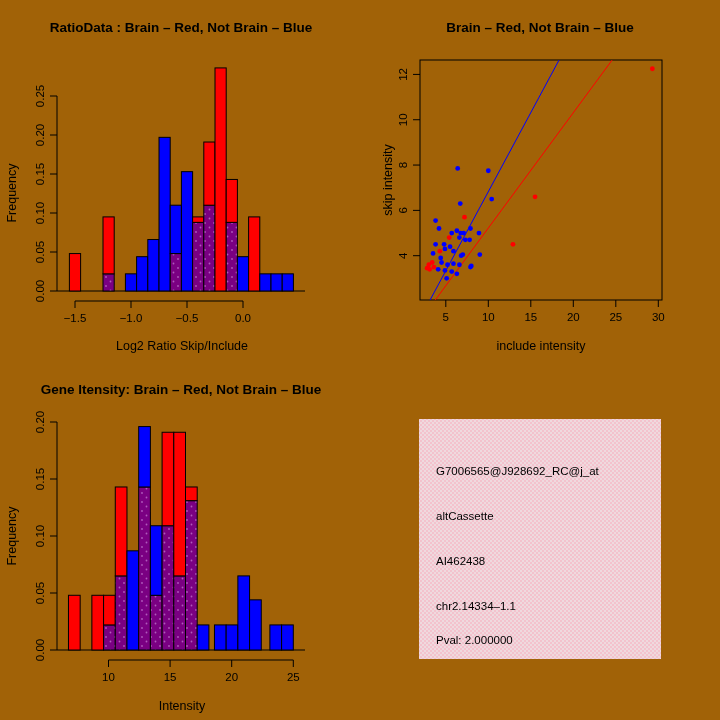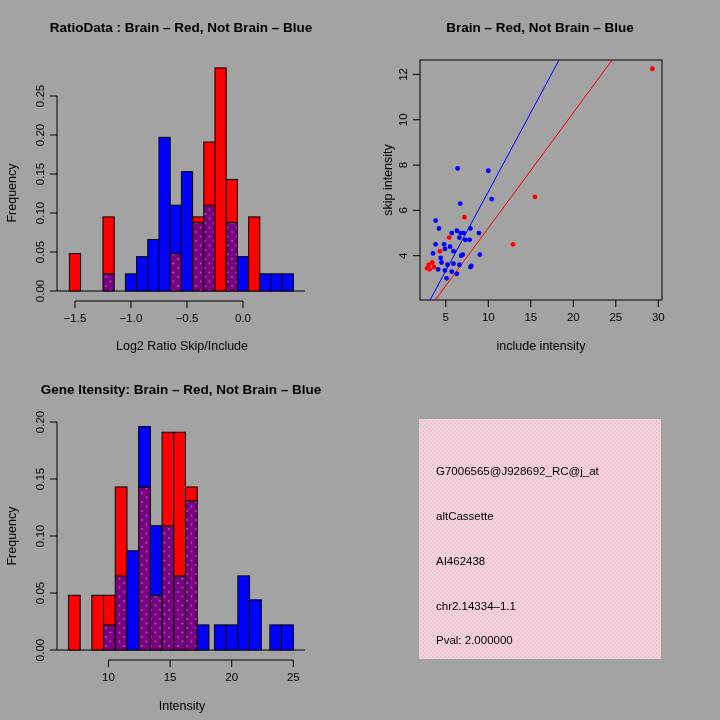--- a/index.html
+++ b/index.html
@@ -1,16 +1,16 @@
 <!DOCTYPE html>
 <html><head>
 <meta charset="utf-8">
 <style>
   html,body{margin:0;padding:0;background:#fff;}
-  #figure{position:relative;width:720px;height:720px;background:#a3a3a3;overflow:hidden;}
+  #figure{position:relative;width:720px;height:720px;background:#a16207;overflow:hidden;}
   svg text{font-family:"Liberation Sans","DejaVu Sans",sans-serif;fill:#000;}
   .ttl{font-size:13.5px;font-weight:bold;text-anchor:middle;}
   .lab{font-size:12.5px;text-anchor:middle;}
   .tick{font-size:11.5px;}
   .info{font-size:11.5px;}
 </style>
 </head>
 <body>
 
 <div id="figure">

